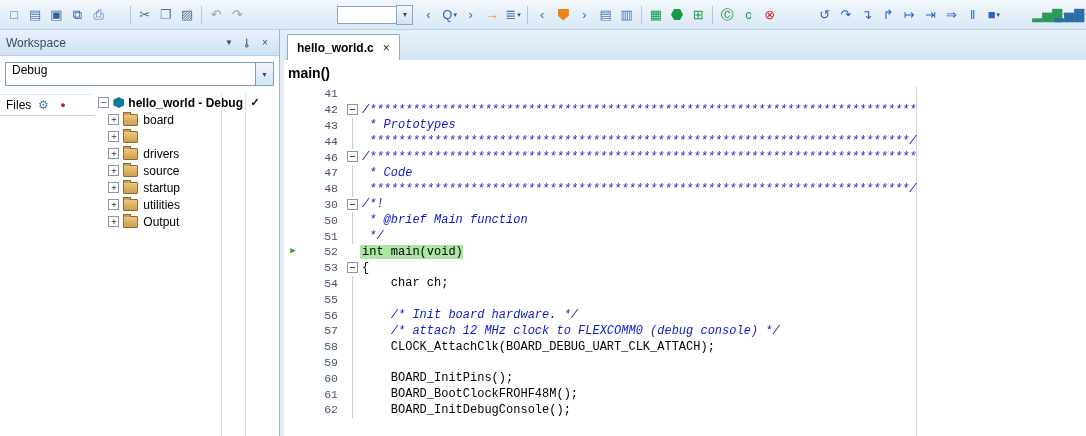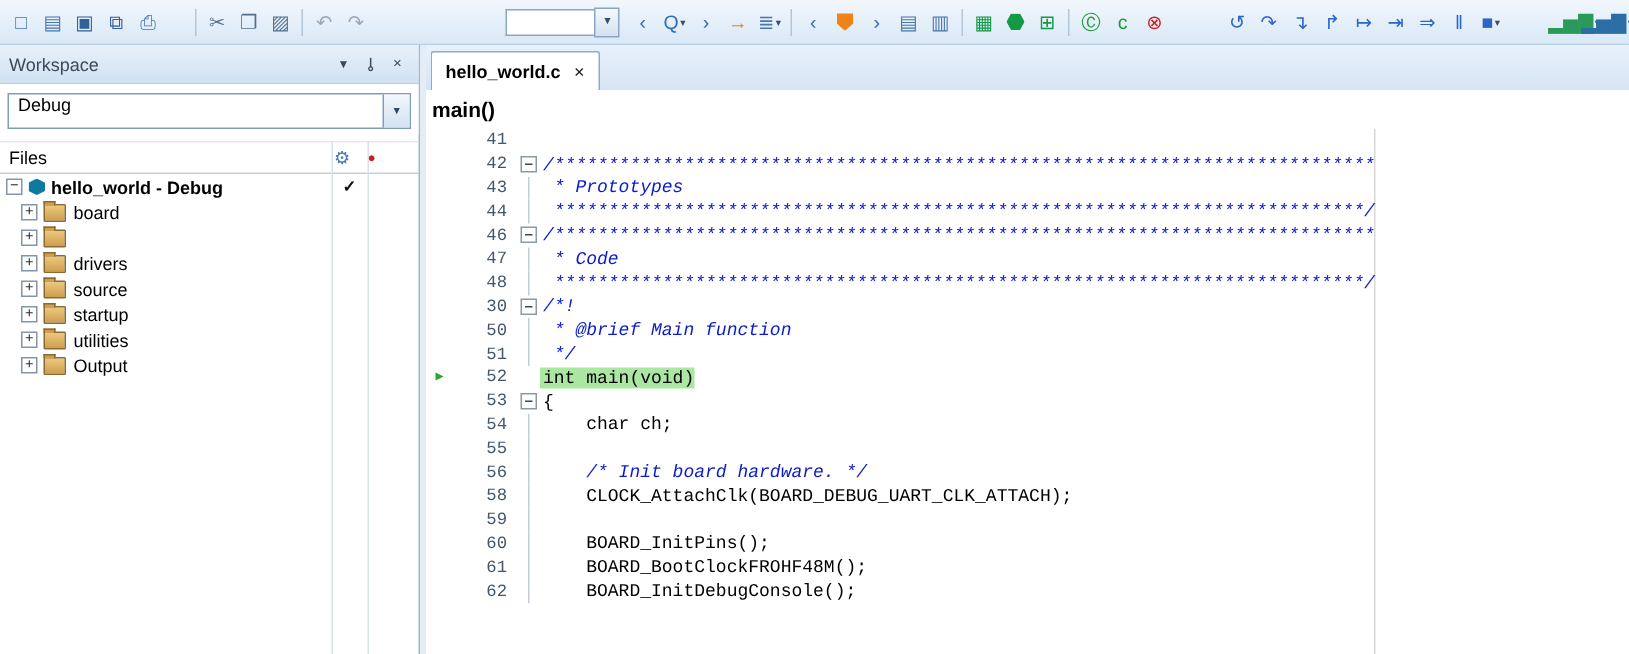--- a/index.html
+++ b/index.html
@@ -41,21 +41,21 @@
   .pt-btn.menu{font-size:8px;}
   .pin-glyph{display:inline-block;transform:rotate(90deg);font-size:12px;}
 
   .config-row{padding:6px 5px 4px 5px;background:#fff;flex:none;}
   .config-dd{height:22px;border:1px solid #7f9db9;display:flex;align-items:flex-start;background:#fff;}
   .config-val{flex:1;padding:0 6px;font-size:12px;color:#000;}
   .config-btn{width:17px;align-self:stretch;background:linear-gradient(#f2f7fc,#d3e2f1);
               border-left:1px solid #7f9db9;display:flex;align-items:center;justify-content:center;
               font-size:7px;color:#2d4a66;}
 
-  .files-panel{flex:1;position:relative;margin-top:4px;display:flex;flex-direction:column;justify-content:space-between;}
+  .files-panel{flex:1;position:relative;margin-top:4px;display:flex;flex-direction:row;justify-content:space-between;}
   .col-line{position:absolute;top:0;bottom:0;width:1px;background:#d8e0ea;}
   .col-line.l1{left:221px;} .col-line.l2{left:245px;}
   .files-header{height:20px;flex:none;border-bottom:1px solid #c4d0dc;border-top:1px solid #e4eaf2;
                 display:flex;align-items:center;font-size:12px;color:#000;}
   .fh-label{flex:1;padding-left:6px;}
   .fh-c1{width:24px;text-align:center;color:#4a7ab5;font-size:12px;}
   .fh-c2{width:34px;padding-left:5px;color:#cc2020;font-size:9px;}
   .files-body{flex:1;}
   .tree-row{height:17px;display:flex;align-items:center;font-size:12px;}
   .tree-row.root{padding-left:4px;font-weight:bold;}
@@ -434,20 +434,26 @@
             <span class="ln-text code"></span>
           </div>
           <div class="code-line">
             <span class="ln-exec"></span>
             <span class="ln-num">56</span>
             <span class="ln-fold fold-line"></span>
             <span class="ln-text comment">    /* Init board hardware. */</span>
           </div>
           <div class="code-line">
             <span class="ln-exec"></span>
+            <span class="ln-num">57</span>
+            <span class="ln-fold fold-line"></span>
+            <span class="ln-text comment">    /* attach 12 MHz clock to FLEXCOMM0 (debug console) */</span>
+          </div>
+          <div class="code-line">
+            <span class="ln-exec"></span>
             <span class="ln-num">58</span>
             <span class="ln-fold fold-line"></span>
             <span class="ln-text code">    CLOCK_AttachClk(BOARD_DEBUG_UART_CLK_ATTACH);</span>
           </div>
           <div class="code-line">
             <span class="ln-exec"></span>
             <span class="ln-num">59</span>
             <span class="ln-fold fold-line"></span>
             <span class="ln-text code"></span>
           </div>

